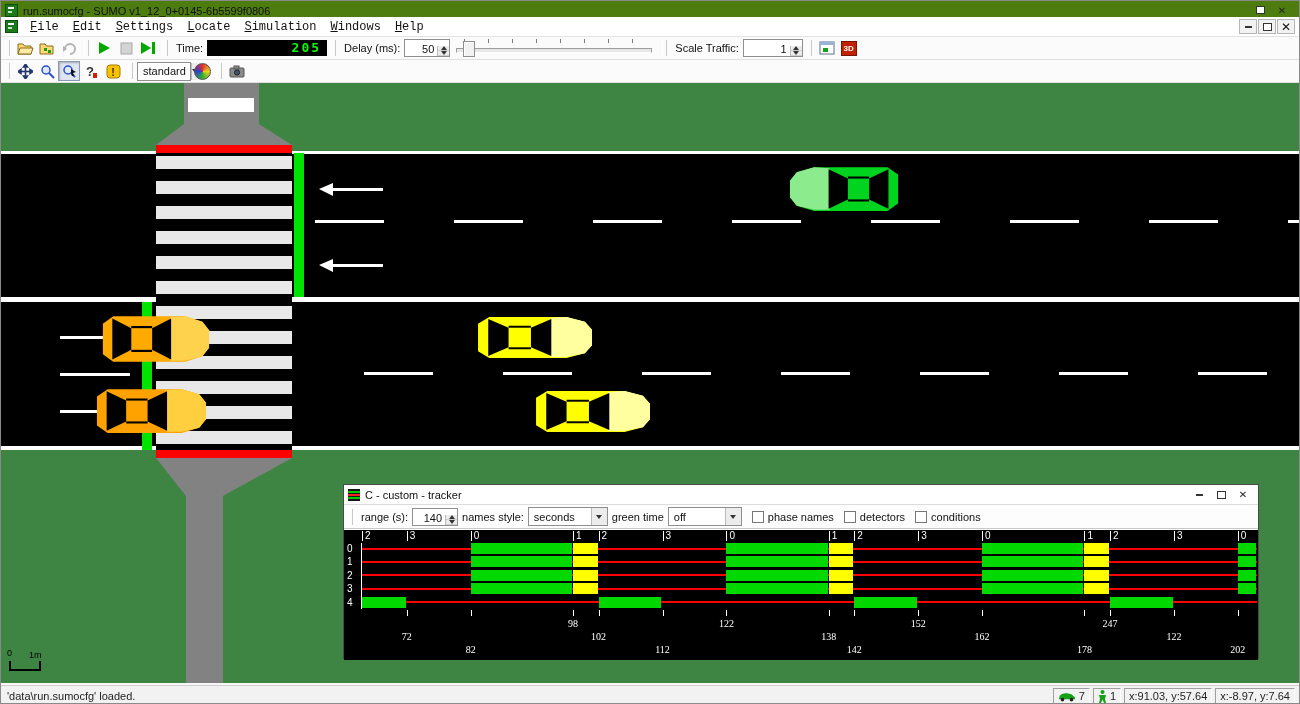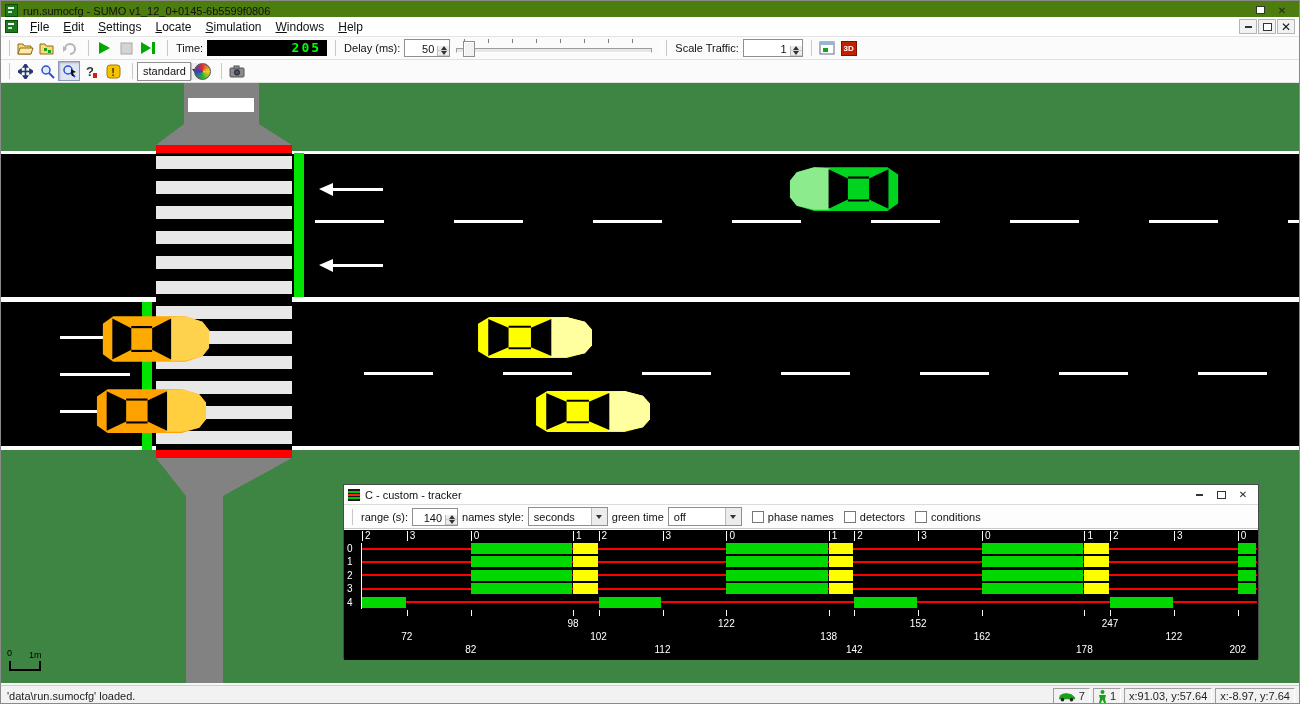--- a/index.html
+++ b/index.html
@@ -10,21 +10,21 @@
   .titlebar{position:absolute;left:0;top:0;width:100%;height:16px;background:#4d7c0f;
             display:flex;align-items:flex-end;font-size:11px;color:#111;}
   .appicon{width:11px;height:11px;background:#1c7a1c;border:1px solid #0b4d0b;margin:0 5px 0 4px;position:relative;flex:none;}
   .appicon:before{content:"";position:absolute;left:2px;top:2px;width:6px;height:2px;background:#fff;}
   .appicon:after{content:"";position:absolute;left:2px;top:6px;width:4px;height:2px;background:#bfe6bf;}
   .titlebtn{width:22px;height:14px;display:flex;align-items:center;justify-content:center;color:#222;font-size:10px;}
   .boxglyph{display:block;width:7px;height:6px;border:1px solid #333;background:#fff;}
   .minbar{display:block;width:7px;height:2px;background:#333;}
   .menubar{position:absolute;left:0;top:16px;width:100%;height:19px;background:#ffffff;
            border-bottom:1px solid #e3e3e3;display:flex;align-items:center;font-size:12px;color:#111;}
-  .menuitem{padding:1px 7px;}
+  .menuitem{padding:1px 7px;font-family:Liberation Mono, monospace;}
   .menuitem:first-letter{text-decoration:underline;}
   .mdibtn{width:16px;height:13px;border:1px solid #b5b5b5;background:#f2f2f2;margin-left:1px;
           display:flex;align-items:center;justify-content:center;}
   .toolbar{position:absolute;left:0;width:100%;background:#fbfbfb;border-bottom:1px solid #e0e0e0;
            display:flex;align-items:center;font-size:11px;color:#111;}
   #toolbar1{top:36px;height:22px;}
   #toolbar2{top:59px;height:22px;}
   .grip{width:3px;height:16px;border-left:1px solid #ffffff;border-right:1px solid #c9c9c9;margin:0 4px;flex:none;}
   .toolbtn{width:22px;height:20px;display:flex;align-items:center;justify-content:center;flex:none;}
   .toolbtn.pressed{background:#dfe6f1;border:1px solid #8a9ab5;box-shadow:inset 1px 1px 2px rgba(0,0,0,.25);width:20px;height:18px;}
@@ -76,21 +76,21 @@
   .cbbox{width:10px;height:10px;background:#fff;border:1px solid #777;margin-right:4px;flex:none;}
   #tracker-chart{position:relative;height:130px;background:#000;border-top:1px solid #fff;overflow:hidden;}
   #tracker-rowlabels{position:absolute;left:0;top:0;width:17px;height:100%;}
   .rowlab{position:absolute;left:3px;color:#fff;font-size:10px;line-height:11px;}
   #tracker-plot{position:absolute;left:18px;top:0;width:895px;height:100%;}
   .pstick{position:absolute;top:1px;width:1px;height:10px;background:#fff;}
   .pslab{position:absolute;top:0;color:#fff;font-size:10px;line-height:12px;}
   .redline{position:absolute;height:2px;background:#ff0000;z-index:1;}
   .block{position:absolute;height:11px;z-index:2;}
   .axtick{position:absolute;width:1px;height:6px;background:#fff;}
-  .axlab{position:absolute;width:34px;margin-left:-17px;text-align:center;color:#fff;font-size:10px;}
+  .axlab{position:absolute;width:34px;margin-left:-17px;text-align:center;color:#fff;font-size:10px;font-family:Liberation Serif, serif;}
   .vline{position:absolute;width:1px;background:#fff;}
   
   #statusbar{position:absolute;left:0;top:684px;width:100%;height:20px;background:#f2f2f2;
              border-top:1px solid #cfcfcf;display:flex;align-items:center;font-size:11px;color:#222;}
   .scell{display:flex;align-items:center;border:1px solid;border-color:#9f9f9f #fff #fff #9f9f9f;
          padding:0 4px;height:15px;margin-right:3px;background:#f2f2f2;}
 </style>
 </head>
 <body>
 

